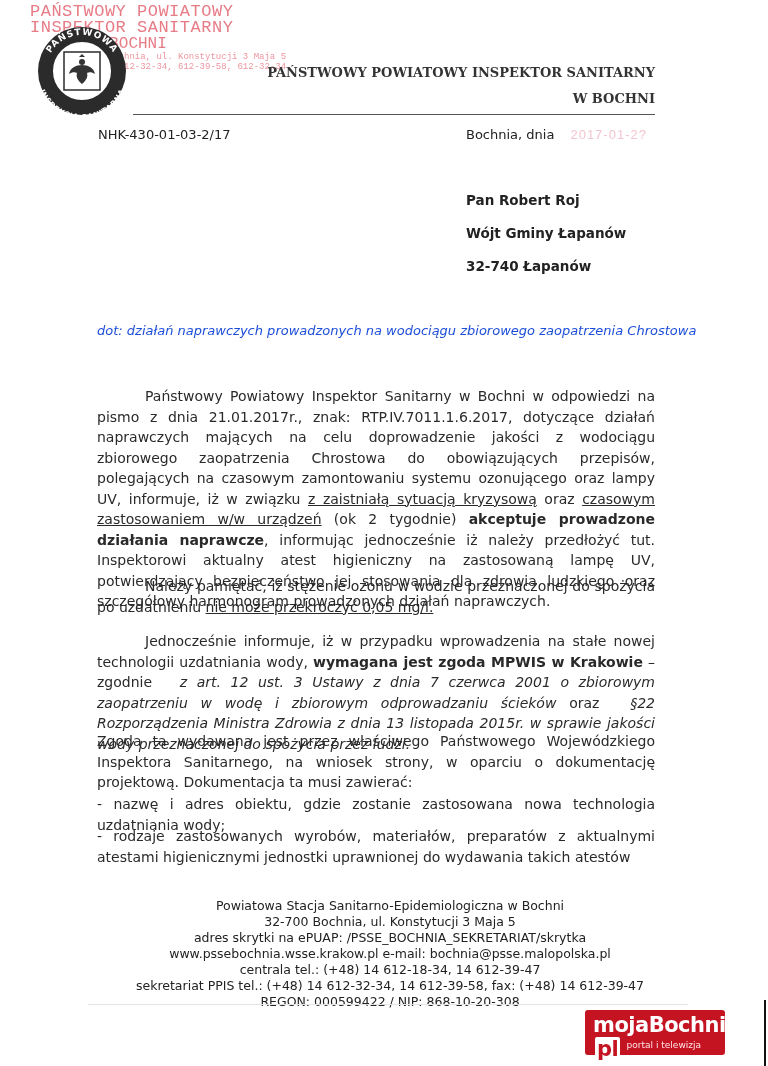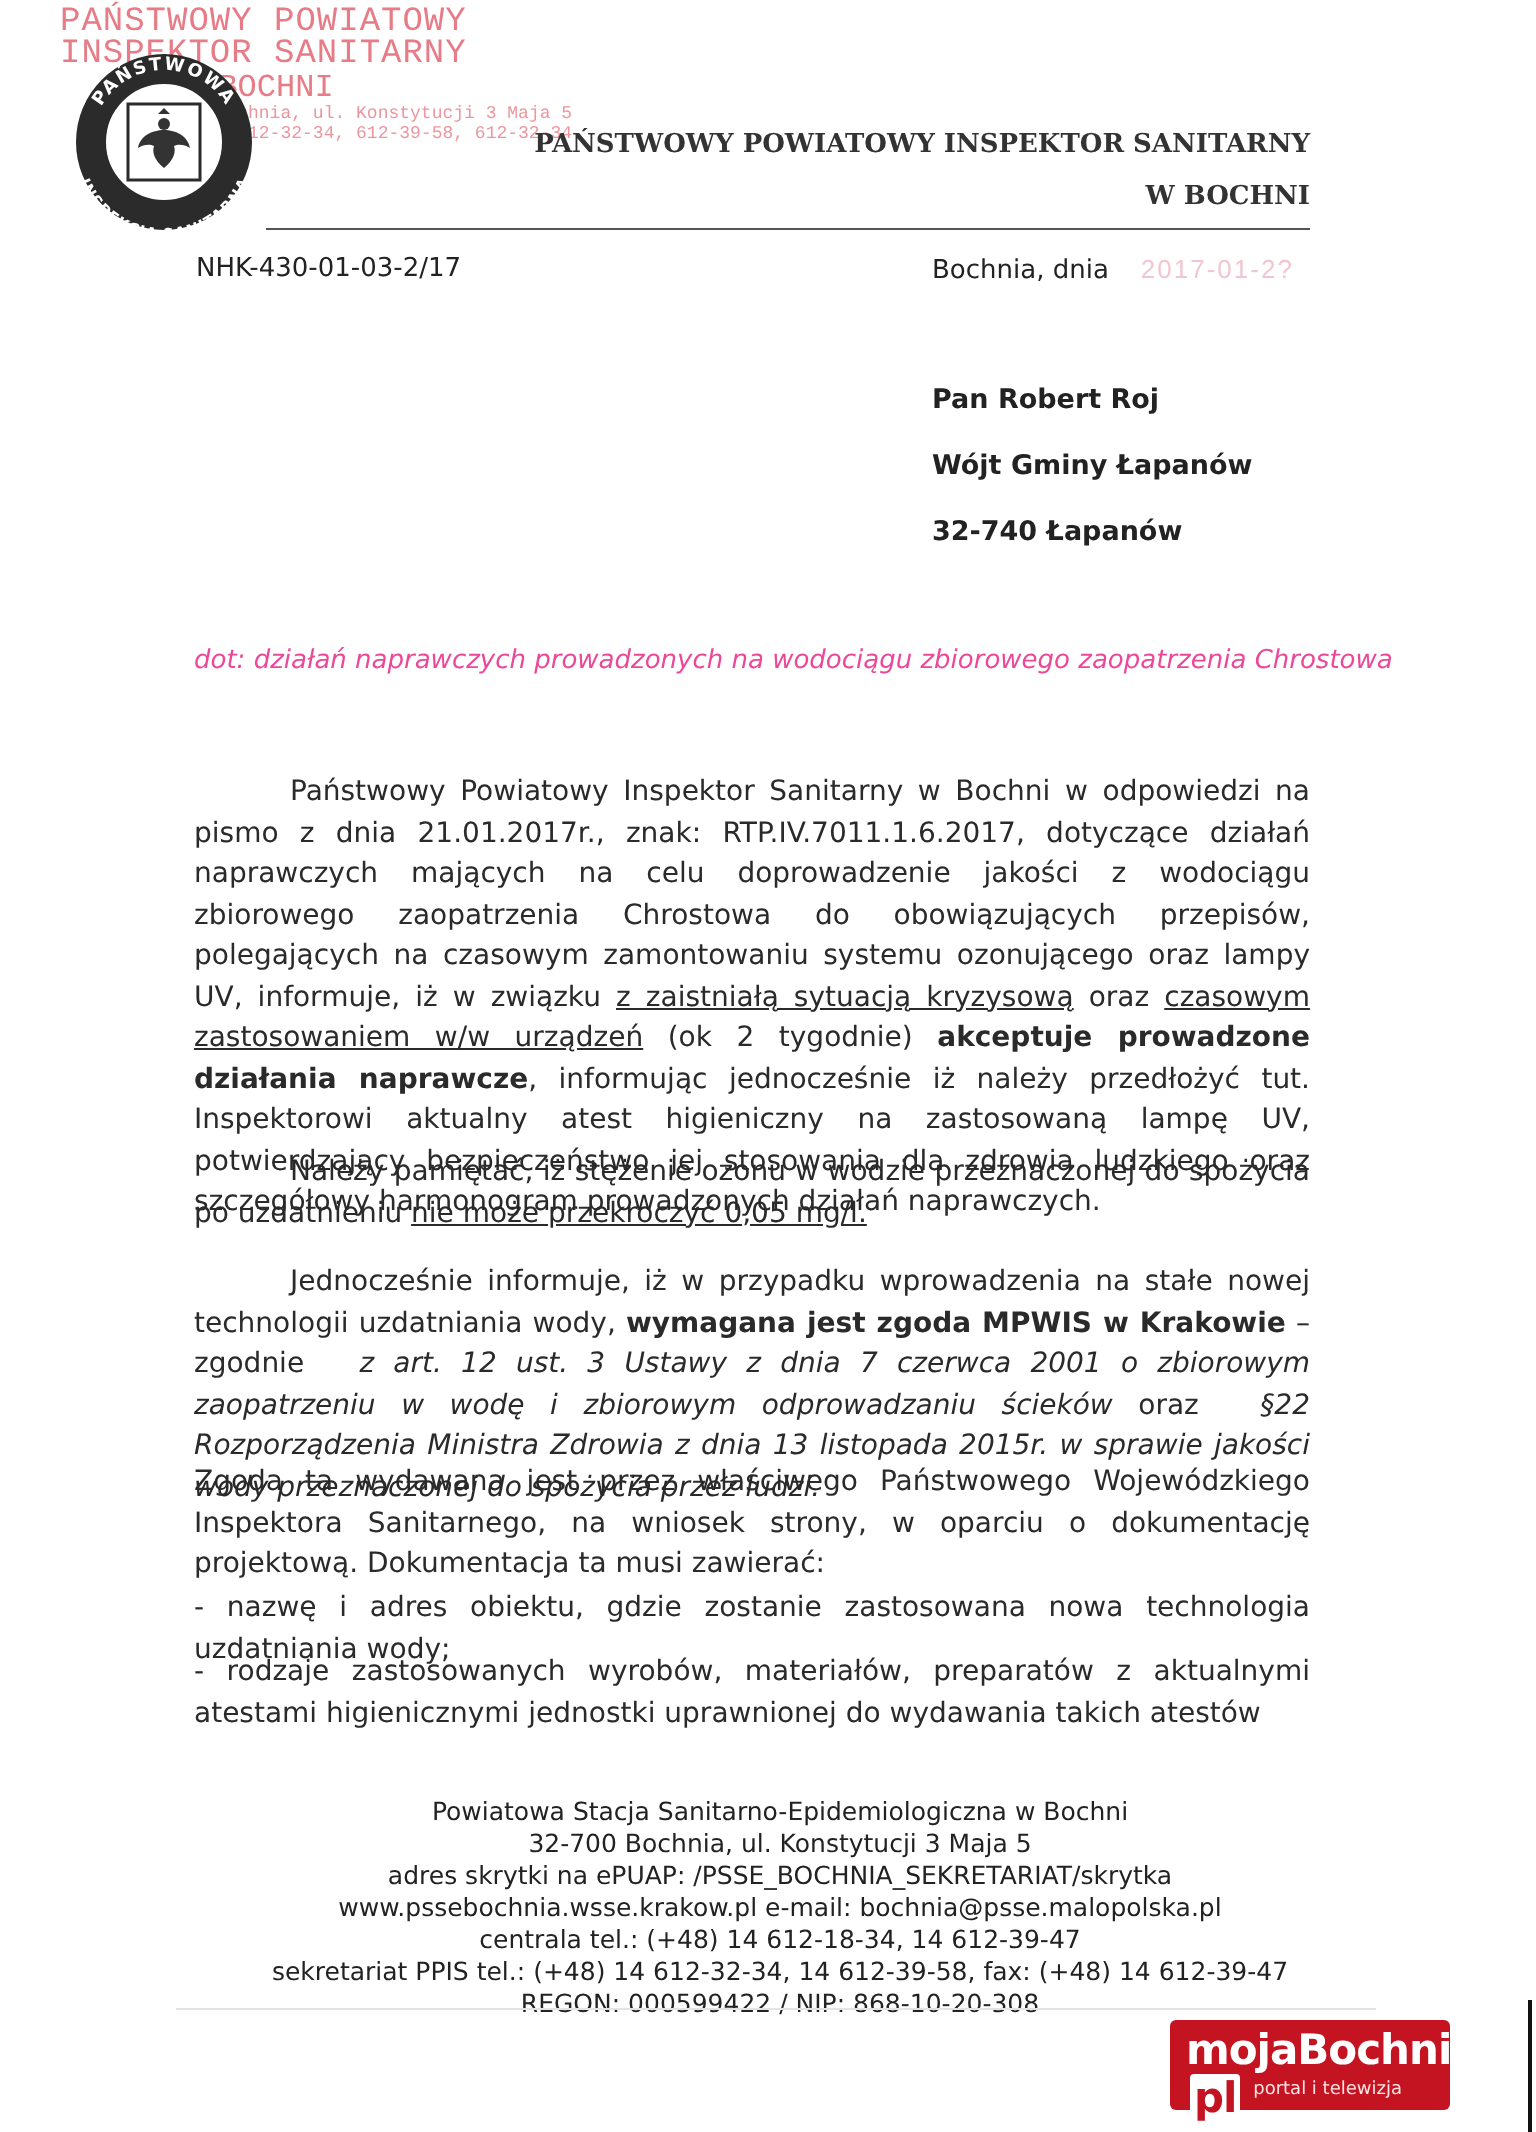--- a/index.html
+++ b/index.html
@@ -22,21 +22,21 @@
       font-family: "DejaVu Serif", serif; font-weight: bold; font-size: 13px; color: #333; line-height: 26px;
     }
     .header-rule { left: 133px; top: 114px; width: 522px; height: 0; border-top: 1.5px solid #555; }
 
     .ref { left: 98px; top: 127px; font-size: 13px; }
     .place-date { left: 466px; top: 127px; font-size: 13px; }
     .date-stamp { color: #f2c6d0; font-family: "Liberation Sans Narrow", "Liberation Sans", sans-serif; letter-spacing: 1px; margin-left: 16px; }
 
     .recipient { left: 466px; font-size: 13.5px; font-weight: bold; color: #222; }
 
-    .subject { left: 97px; top: 323px; font-size: 13px; font-style: italic; color: #ec4899; }
+    .subject { left: 97px; top: 323px; font-size: 13px; font-style: italic; color: #1d4ed8; }
 
     .body-text {
       left: 97px; width: 558px; font-size: 14px; line-height: 20.5px; text-align: justify; color: #2a2a2a;
     }
     .indent { text-indent: 48px; }
     .u { text-decoration: underline; }
     .b { font-weight: bold; }
     .i { font-style: italic; margin-left: 18px; }
 
     .footer {

